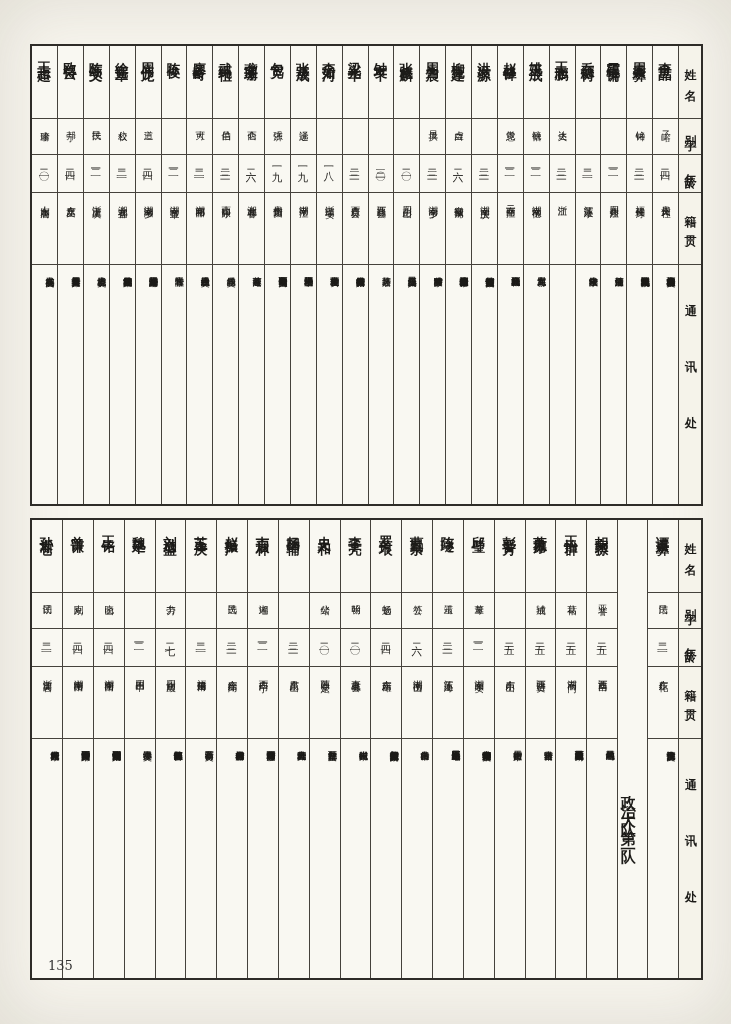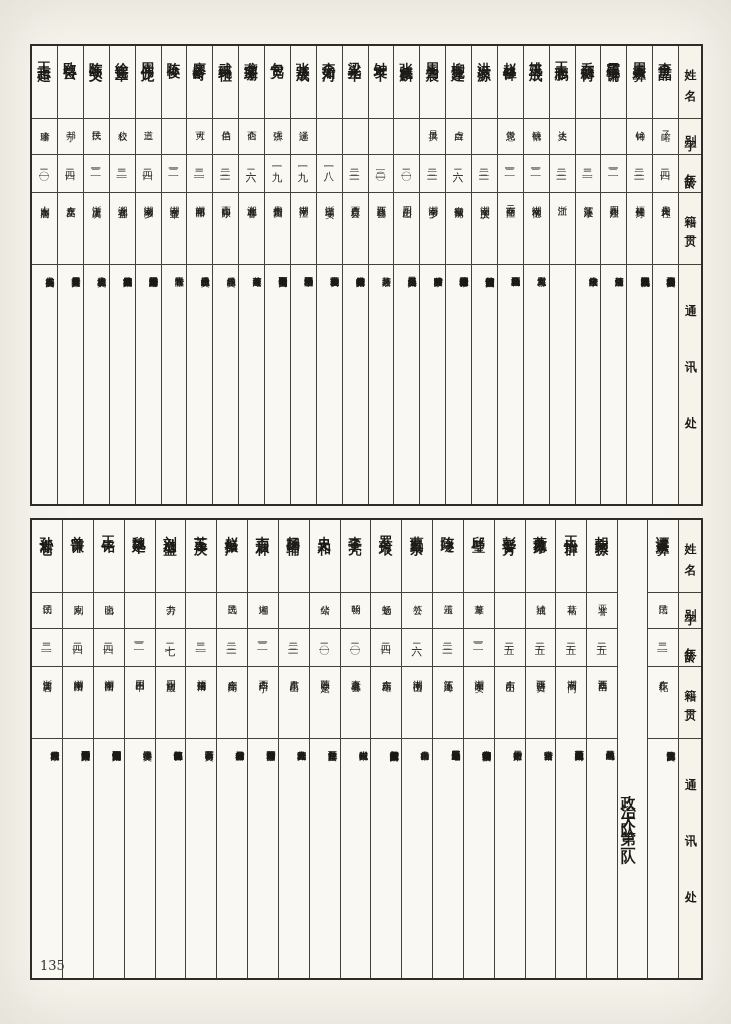--- a/index.html
+++ b/index.html
@@ -43,21 +43,21 @@
   .native-text{font-size:9.5px;letter-spacing:1px;}
   .addr-text{font-size:9px;line-height:10.5px;letter-spacing:0;height:228px;}
   .hdr{font-weight:bold;font-size:12px;}
   .hdr-name{letter-spacing:20px;padding-top:8px;}
   .hdr-zi{letter-spacing:4px;padding-top:2px;}
   .hdr-age{letter-spacing:4px;padding-top:2px;}
   .hdr-native{letter-spacing:20px;padding-top:8px;}
   .hdr-addr{letter-spacing:56px;padding-top:24px;height:auto;}
   .section-text{font-size:15px;font-weight:bold;letter-spacing:9px;}
   .page-number{
-    position:absolute;left:40px;top:958px;
+    position:absolute;left:48px;top:958px;
     font-family:"DejaVu Serif",serif;font-size:13px;color:#333;
   }
 </style>
 </head>
 <body>
 
 <div class="page">
   <div class="table-block" id="table-top">
       <div class="col col-header">
         <div class="cell c-name">

